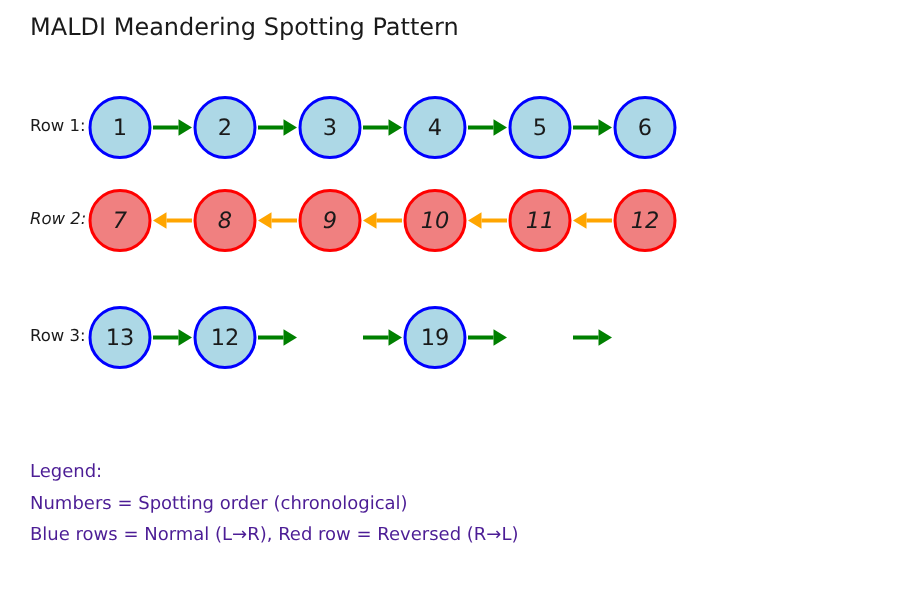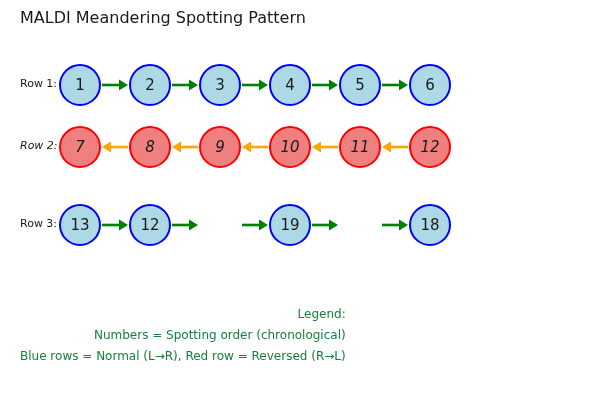--- a/index.html
+++ b/index.html
@@ -82,23 +82,22 @@
   .a2 { left: 242px; }
   .a3 { left: 312px; }
   .a4 { left: 382px; }
   .arrow svg { display: block; width: 26px; height: 16px; }
   .legend {
     position: absolute;
     left: 20px;
     top: 304px;
     font-size: 12px;
     line-height: 21px;
-    color: #15803d;
+    color: #4c1d95;
     white-space: nowrap;
-    text-align: right;
   }
 </style>
 </head>
 <body>
 
 <div class="figure">
 
   <div class="title">MALDI Meandering Spotting Pattern</div>
 
   <div class="row r1">
@@ -239,23 +238,20 @@
           <line x1="0" y1="8" x2="17" y2="8" stroke="currentColor" stroke-width="2.6"></line>
           <polygon points="17,2.5 26,8 17,13.5" fill="currentColor"></polygon>
         </svg>
       </div>
     <div class="arrow right a4">
         <svg viewBox="0 0 26 16">
           <line x1="0" y1="8" x2="17" y2="8" stroke="currentColor" stroke-width="2.6"></line>
           <polygon points="17,2.5 26,8 17,13.5" fill="currentColor"></polygon>
         </svg>
       </div>
-    <div class="spot blue s5">
-        <span>18</span>
-      </div>
   </div>
 
   <div class="legend">
     <div>Legend:</div>
     <div>Numbers = Spotting order (chronological)</div>
     <div>Blue rows = Normal (L→R), Red row = Reversed (R→L)</div>
   </div>
 
 </div>
 

